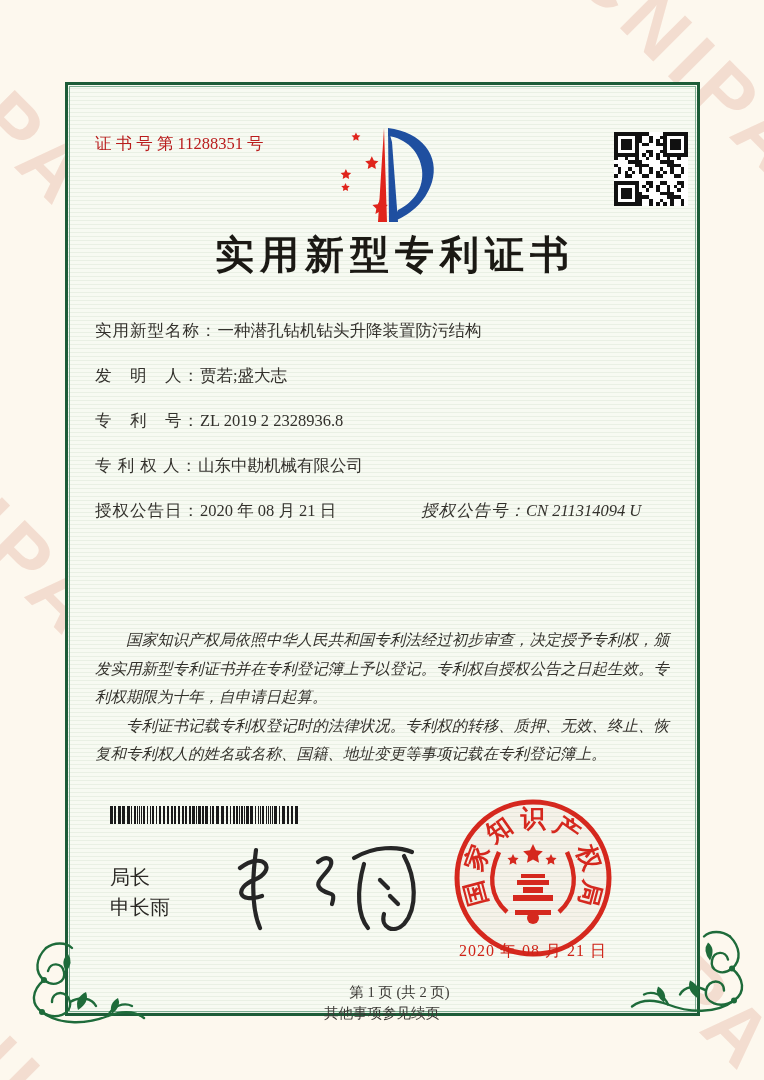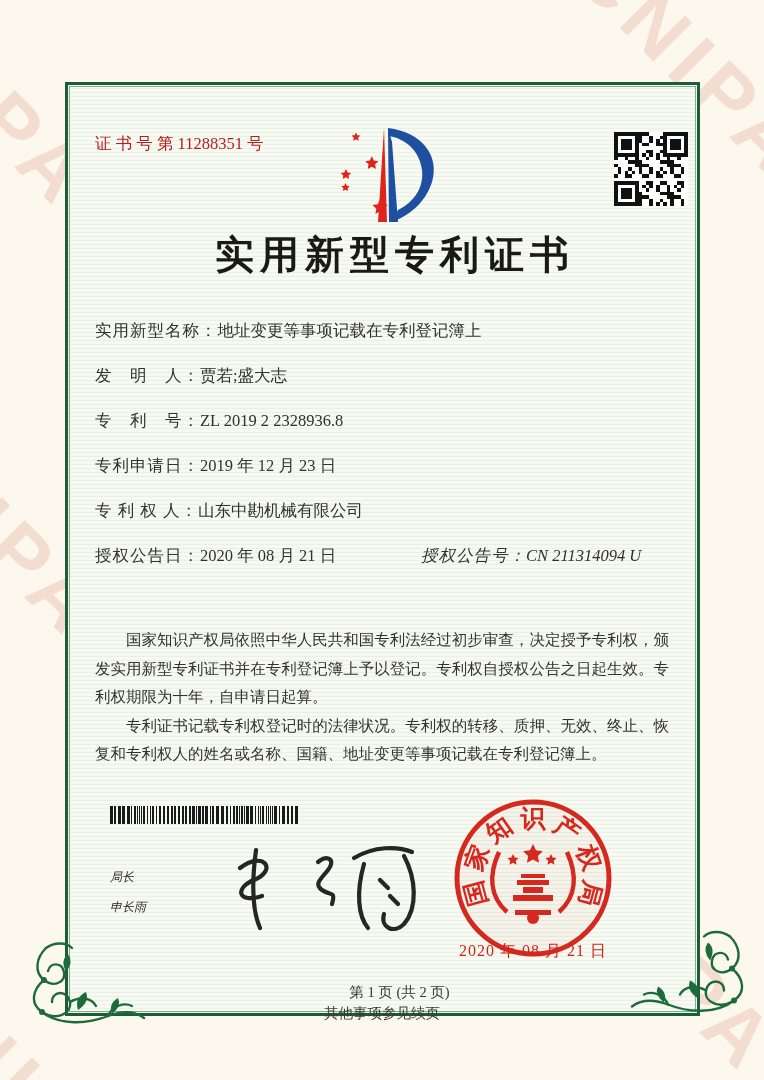--- a/index.html
+++ b/index.html
@@ -18,24 +18,24 @@
   .abs{position:absolute;}
   .certno{left:95px;top:133px;font-size:16.5px;color:#b91c1c;}
   .title{left:65px;top:228px;width:660px;text-align:center;font-size:39px;font-weight:bold;
          letter-spacing:6px;color:#1b1914;}
   .fields{left:95px;top:320px;width:578px;}
   .frow{position:relative;height:45px;font-size:16.5px;color:#33312c;white-space:nowrap;}
   .flabel{letter-spacing:1px;}
   .pair2{position:absolute;left:326px;top:0;font-style:italic;}
   .paras{left:95px;top:626px;width:574px;font-size:15.5px;line-height:28.5px;
          text-align:justify;color:#34322c;}
-  .paras p{margin:0;text-indent:2em;}
+  .paras p{margin:0;text-indent:2em;font-style:italic;}
   .barcode{left:110px;top:806px;}
   .director{left:110px;top:862px;font-family:"Liberation Sans","DejaVu Sans",sans-serif;
-            font-size:12px;color:#2c2a26;line-height:30px;font-style:italic;}
+            font-size:20px;color:#2c2a26;line-height:30px;}
   .signature{left:222px;top:832px;}
   .seal{left:451px;top:796px;}
   .sealdate{left:451px;top:941px;width:164px;text-align:center;font-size:16px;
             color:#cf2418;white-space:nowrap;letter-spacing:1px;}
   .pagefoot{left:65px;top:983px;width:629px;text-align:center;font-size:14.5px;color:#3a3834;margin-left:20px;}
   .contnote{left:0;top:1004px;width:764px;text-align:center;font-size:14.5px;color:#3a3834;}
   .qr{left:614px;top:132px;}
   .logo{left:318px;top:122px;}
   .flourish{position:absolute;pointer-events:none;}
 </style>
@@ -315,24 +315,23 @@
         <rect x="12" y="20" width="1" height="1"></rect>
         <rect x="14" y="20" width="1" height="1"></rect>
         <rect x="16" y="20" width="1" height="1"></rect>
         <rect x="19" y="20" width="1" height="1"></rect>
       </g>
   </svg>
 
   <div class="abs title">实用新型专利证书</div>
 
   <div class="abs fields" id="fields">
-      <div class="frow"><span class="flabel">实用新型名称：</span><span class="fvalue">地址变更等事项记载在专利登记簿上</span></div>
+      <div class="frow"><span class="flabel">实用新型名称：</span><span class="fvalue">一种潜孔钻机钻头升降装置防污结构</span></div>
       <div class="frow"><span class="flabel">发　明　人：</span><span class="fvalue">贾若;盛大志</span></div>
       <div class="frow"><span class="flabel">专　利　号：</span><span class="fvalue">ZL 2019 2 2328936.8</span></div>
-      <div class="frow"><span class="flabel">专利申请日：</span><span class="fvalue">2019 年 12 月 23 日</span></div>
       <div class="frow"><span class="flabel">专 利 权 人：</span><span class="fvalue">山东中勘机械有限公司</span></div>
       <div class="frow"><span class="flabel">授权公告日：</span><span class="fvalue">2020 年 08 月 21 日</span><span class="pair2"><span class="flabel">授权公告号：</span><span class="fvalue">CN 211314094 U</span></span></div>
     </div>
 
   <div class="abs paras" id="paras">
       <p>国家知识产权局依照中华人民共和国专利法经过初步审查，决定授予专利权，颁发实用新型专利证书并在专利登记簿上予以登记。专利权自授权公告之日起生效。专利权期限为十年，自申请日起算。</p>
       <p>专利证书记载专利权登记时的法律状况。专利权的转移、质押、无效、终止、恢复和专利权人的姓名或名称、国籍、地址变更等事项记载在专利登记簿上。</p>
     </div>
 
   <svg class="abs barcode" width="192" height="18">

